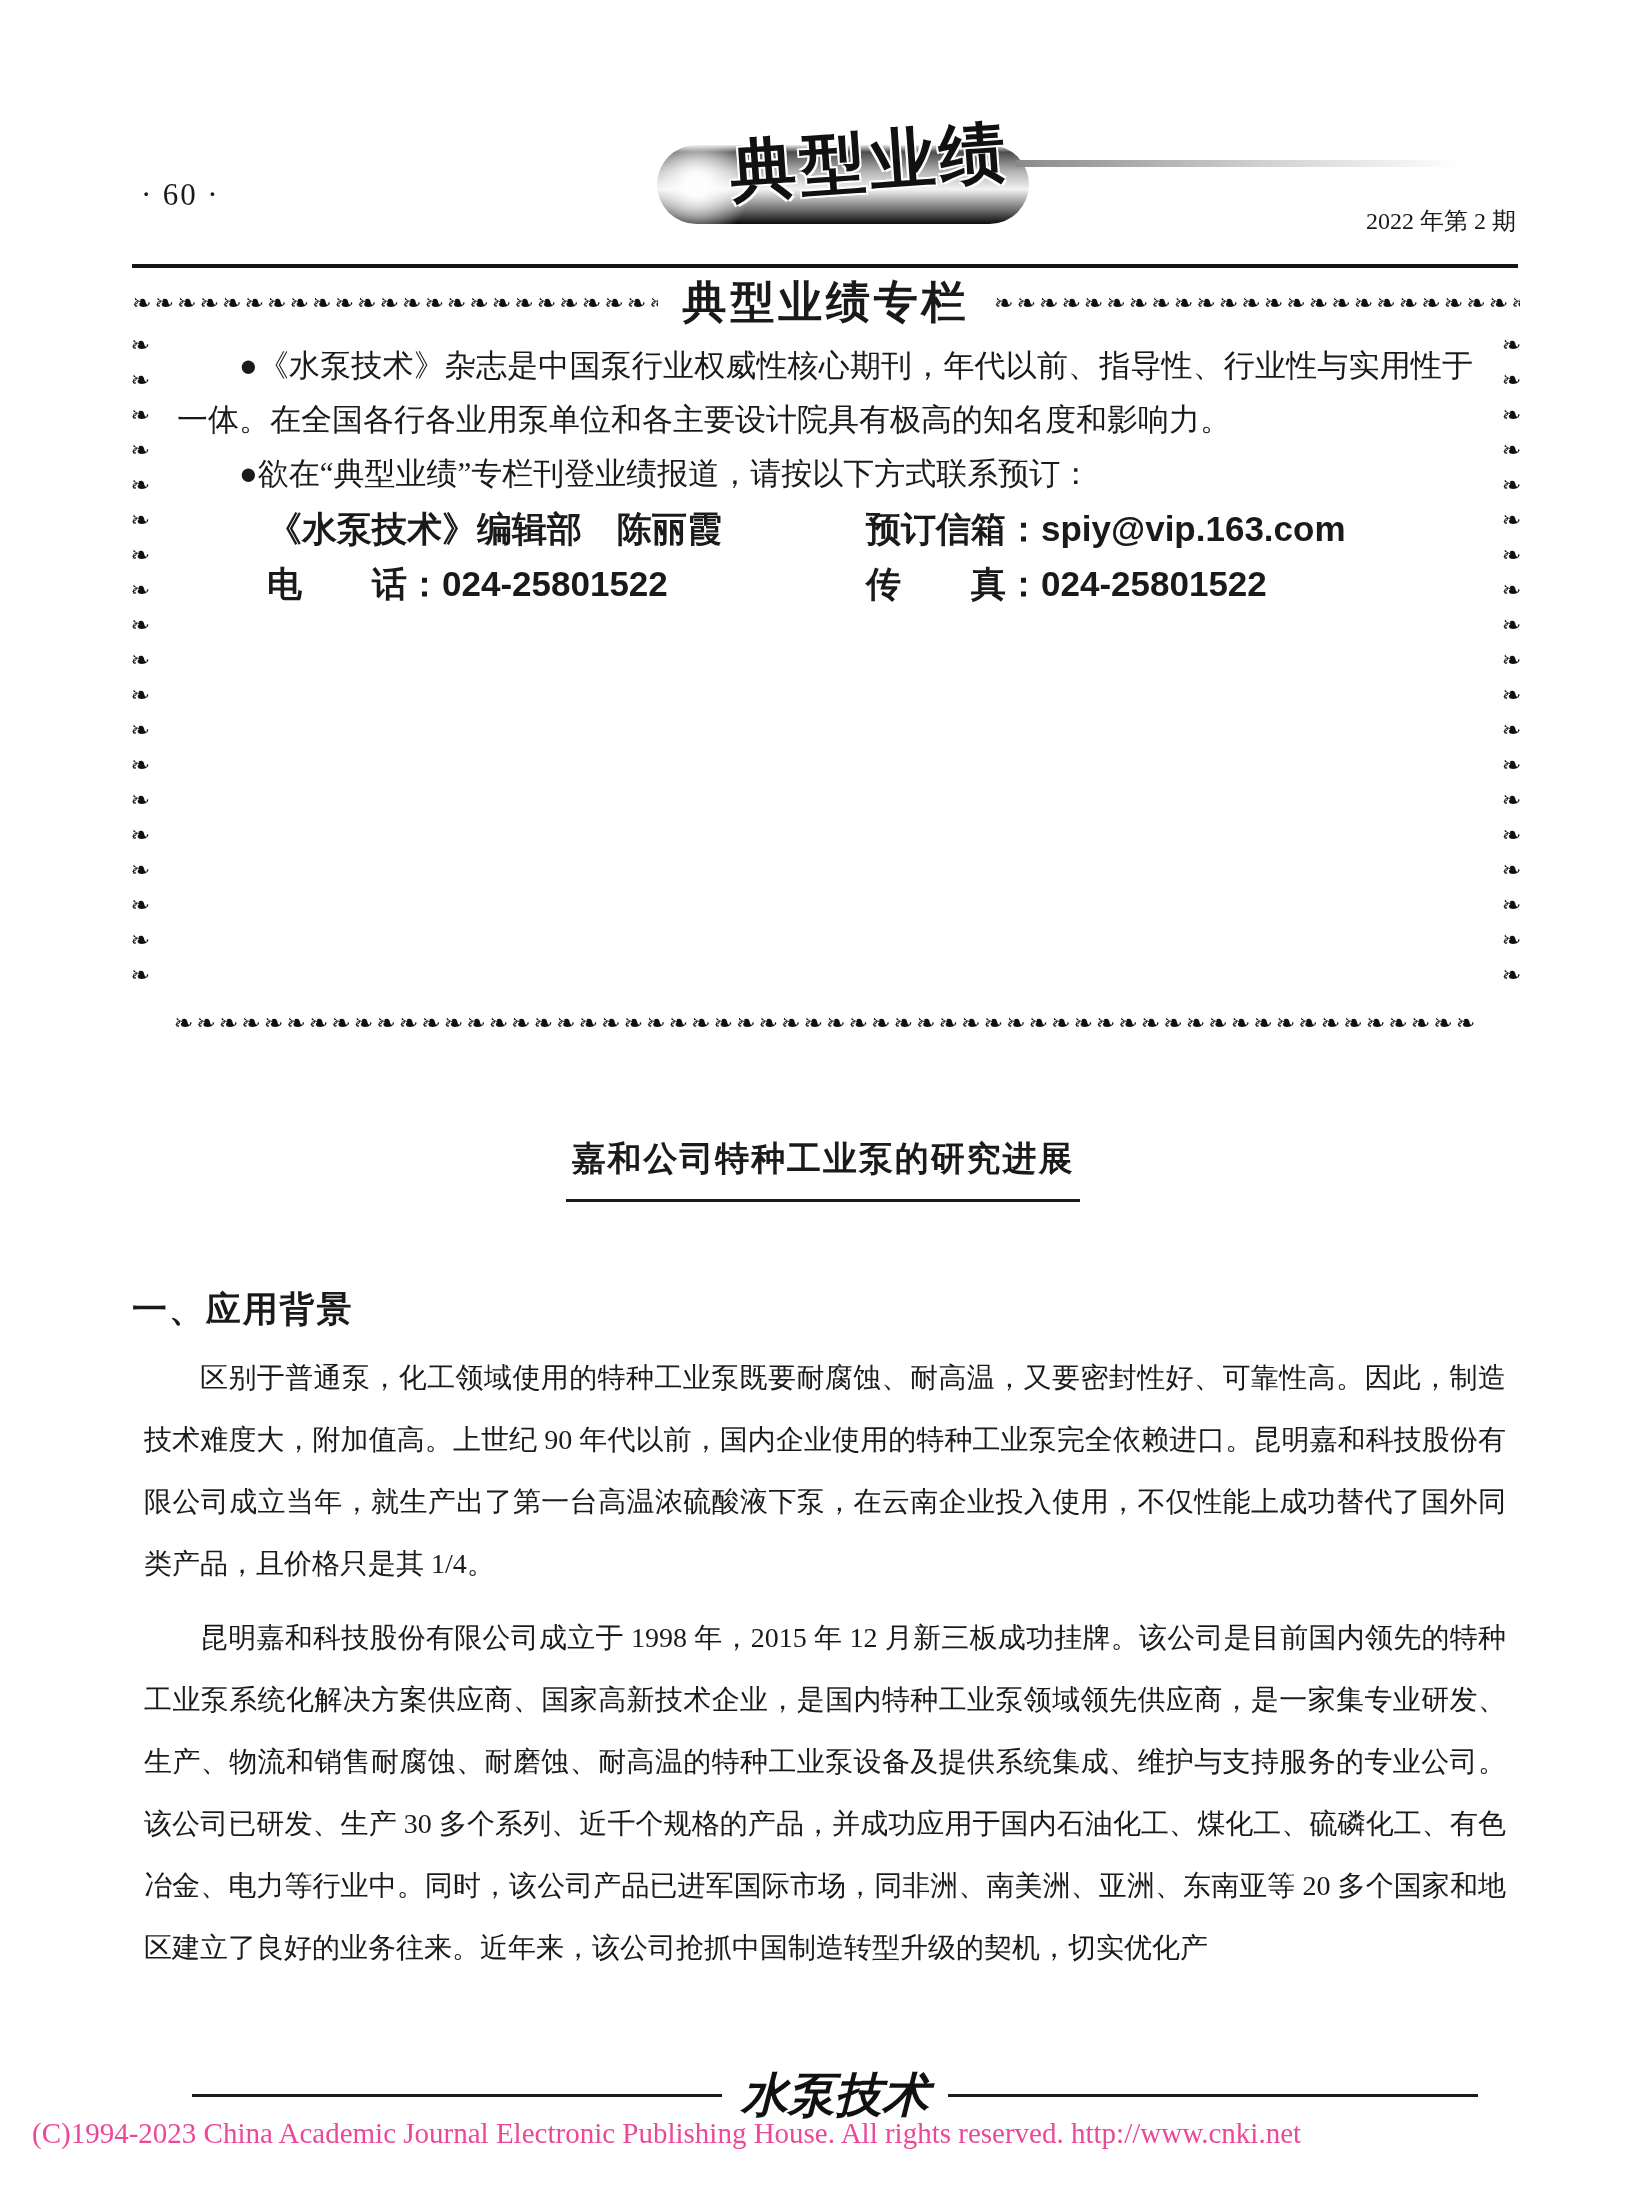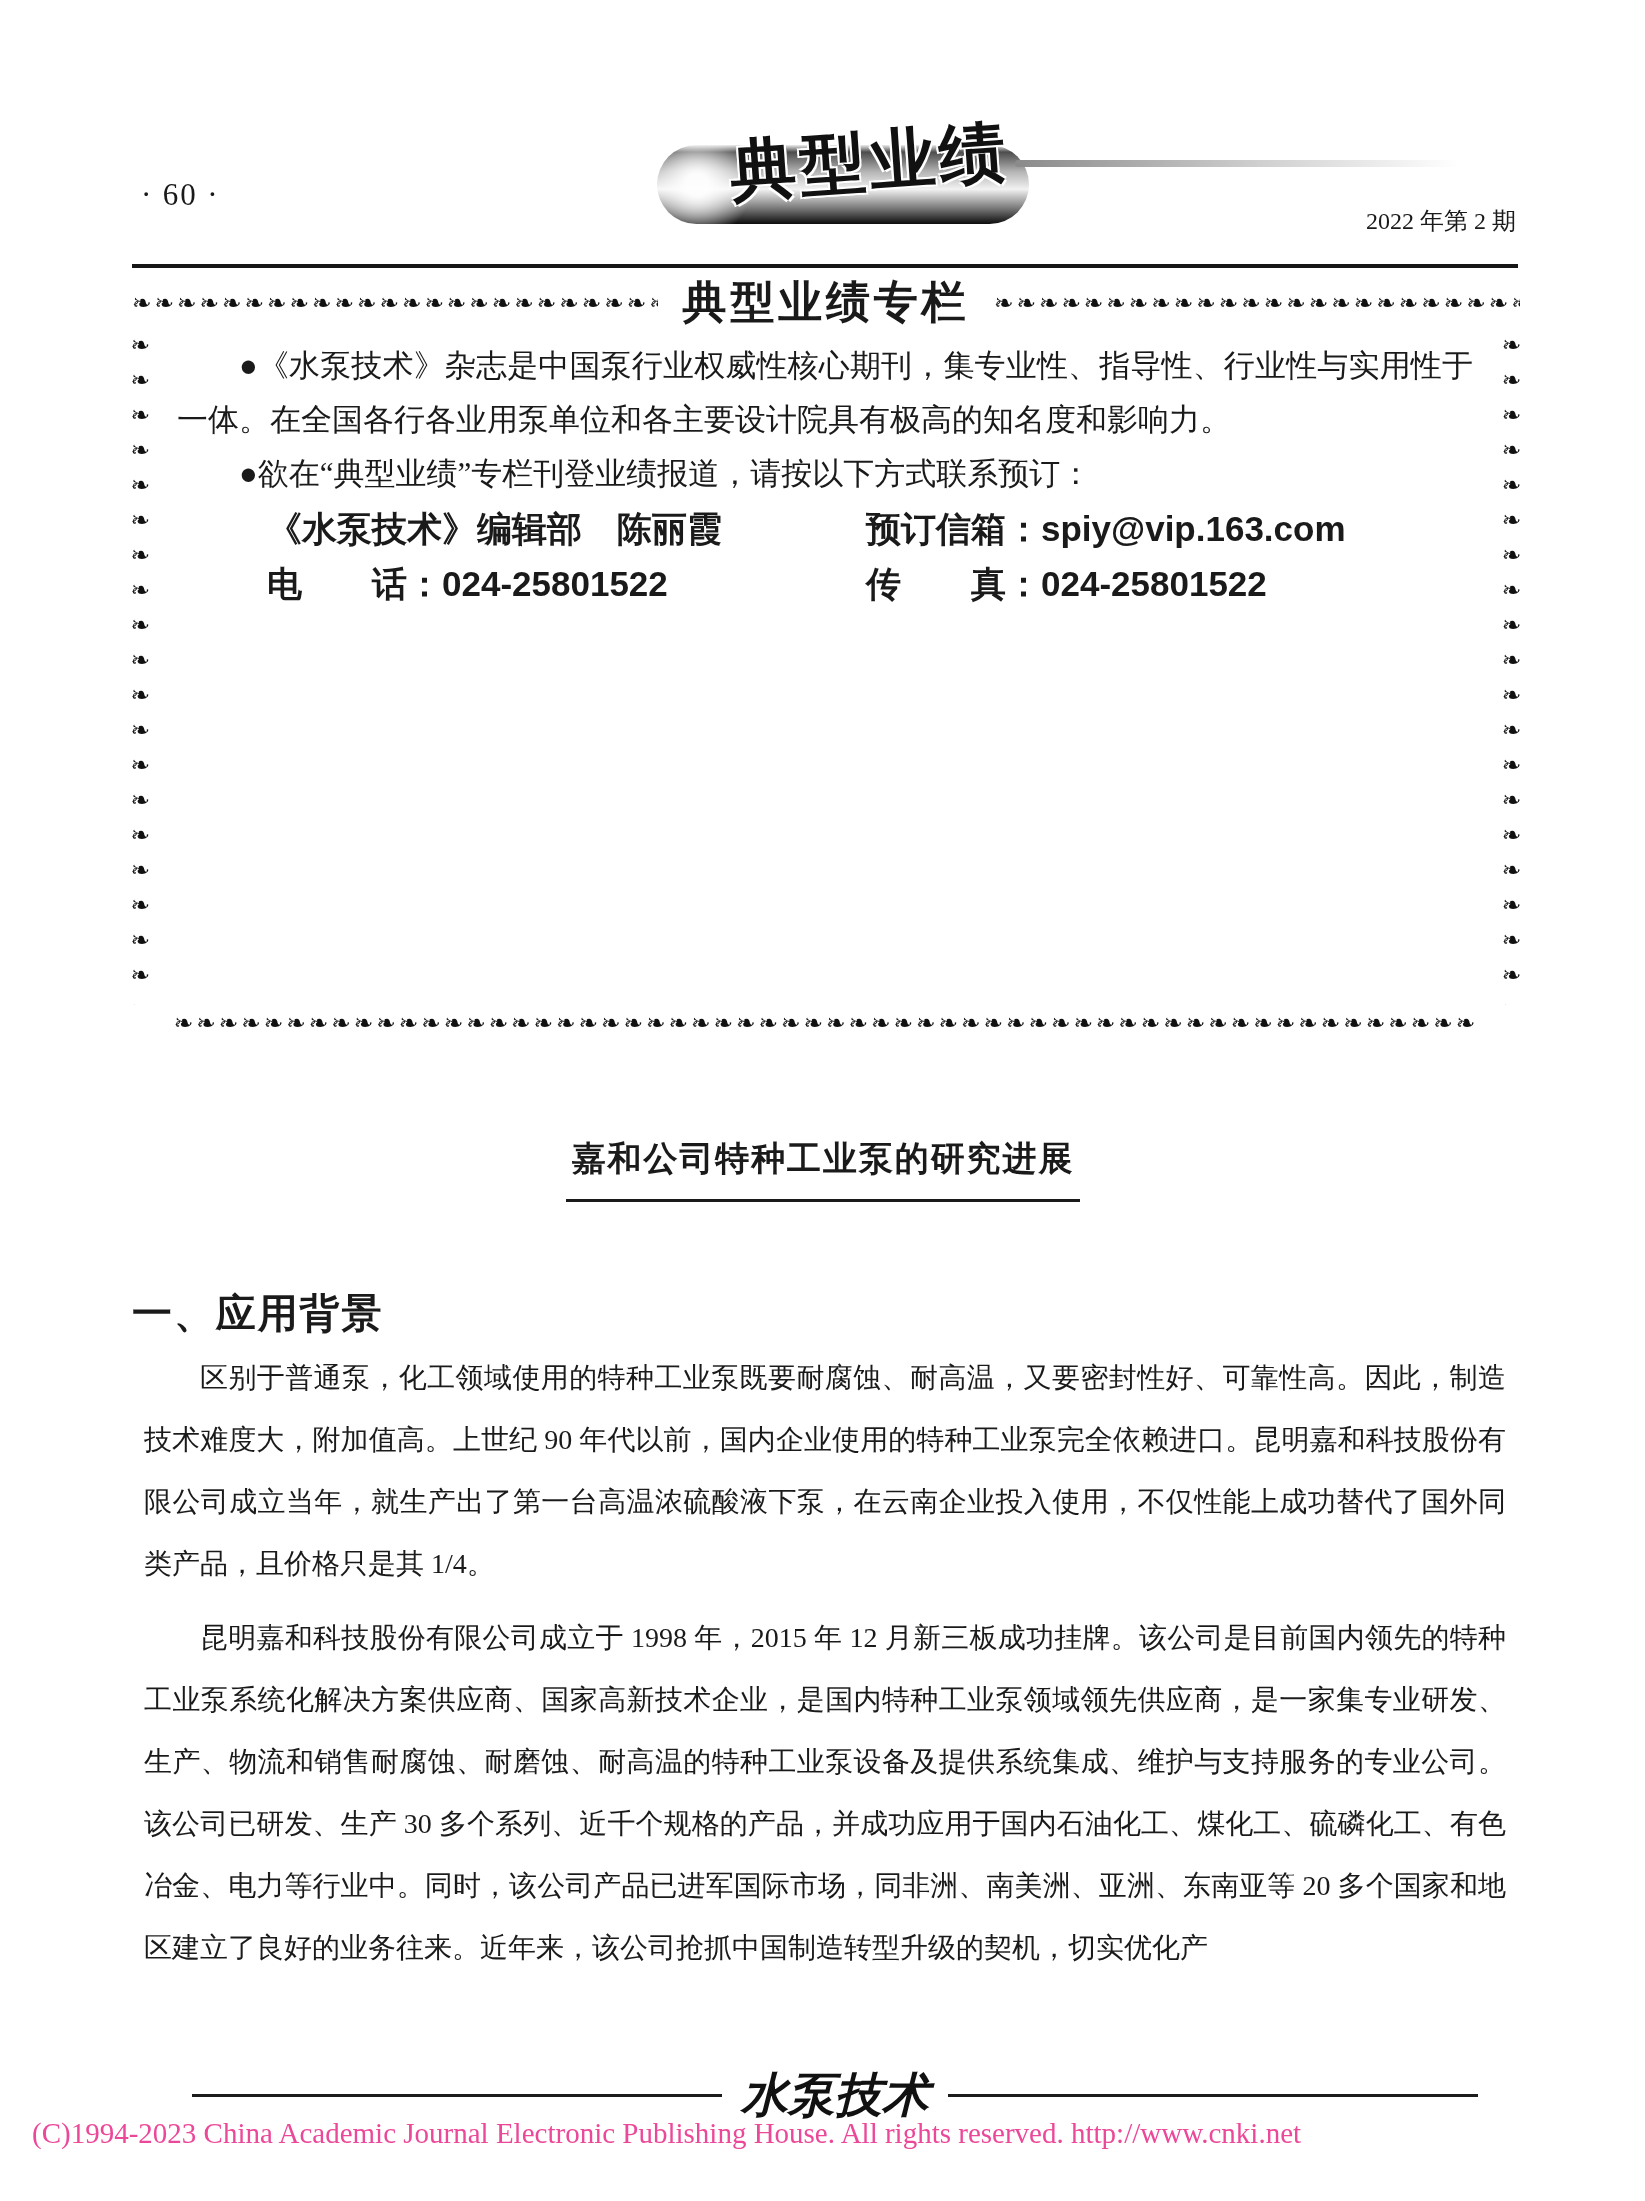--- a/index.html
+++ b/index.html
@@ -57,21 +57,21 @@
     font-weight:bold;font-size:35px;line-height:55px;white-space:nowrap;
   }
   
   .article-title-wrap{position:absolute;left:0;top:1136px;width:100%;text-align:center;}
   .article-title{
     display:inline-block;font-size:34px;font-weight:bold;letter-spacing:1.9px;
     font-family:"Liberation Sans","DejaVu Sans",sans-serif;
     padding:0 5.6px 17px 5.6px;border-bottom:3.8px solid #1a1a1a;
   }
   .section-heading{
-    position:absolute;left:132px;top:1286px;font-size:40px;font-weight:bold;
+    position:absolute;left:132px;top:1286px;font-size:35px;font-weight:bold;
     font-family:"Liberation Sans","DejaVu Sans",sans-serif;letter-spacing:1.9px;
   }
   .article-body{position:absolute;left:132px;top:1335px;width:1386px;}
   .article-body p{margin:12px;font-size:28px;line-height:62px;text-align:justify;text-indent:2em;}
   
   .footer-rule-row{position:absolute;left:192px;top:2064px;width:1286px;display:flex;align-items:center;}
   .footer-line{flex:1;height:3.8px;background:#1c1c1c;}
   .journal-logo{
     font-size:47px;font-weight:bold;font-style:italic;padding:0 19px;color:#111;
     font-family:"DejaVu Serif","Liberation Serif",serif;white-space:nowrap;
@@ -100,21 +100,21 @@
     <span class="box-top-orn">❧❧❧❧❧❧❧❧❧❧❧❧❧❧❧❧❧❧❧❧❧❧❧❧❧❧</span>
     <span class="box-title">典型业绩专栏</span>
     <span class="box-top-orn right">❧❧❧❧❧❧❧❧❧❧❧❧❧❧❧❧❧❧❧❧❧❧❧❧❧❧</span>
   </div>
 
   <div class="box-side left">❧❧❧❧❧❧❧❧❧❧❧❧❧❧❧❧❧❧❧❧❧❧</div>
   <div class="box-side right">❧❧❧❧❧❧❧❧❧❧❧❧❧❧❧❧❧❧❧❧❧❧</div>
   <div class="box-bottom">❧❧❧❧❧❧❧❧❧❧❧❧❧❧❧❧❧❧❧❧❧❧❧❧❧❧❧❧❧❧❧❧❧❧❧❧❧❧❧❧❧❧❧❧❧❧❧❧❧❧❧❧❧❧❧❧❧❧</div>
 
   <div class="box-content">
-    <p class="box-para">●《水泵技术》杂志是中国泵行业权威性核心期刊，集专业性、指导性、行业性与实用性于一体。在全国各行各业用泵单位和各主要设计院具有极高的知名度和影响力。</p>
+    <p class="box-para">●《水泵技术》杂志是中国泵行业权威性核心期刊，年代以前、指导性、行业性与实用性于一体。在全国各行各业用泵单位和各主要设计院具有极高的知名度和影响力。</p>
     <p class="box-para">●欲在“典型业绩”专栏刊登业绩报道，请按以下方式联系预订：</p>
 
     <div class="contacts">
       <span>《水泵技术》编辑部　陈丽霞</span>
       <span>预订信箱：spiy@vip.163.com</span>
       <span>电　　话：024-25801522</span>
       <span>传　　真：024-25801522</span>
     </div>
   </div>
 </div>

